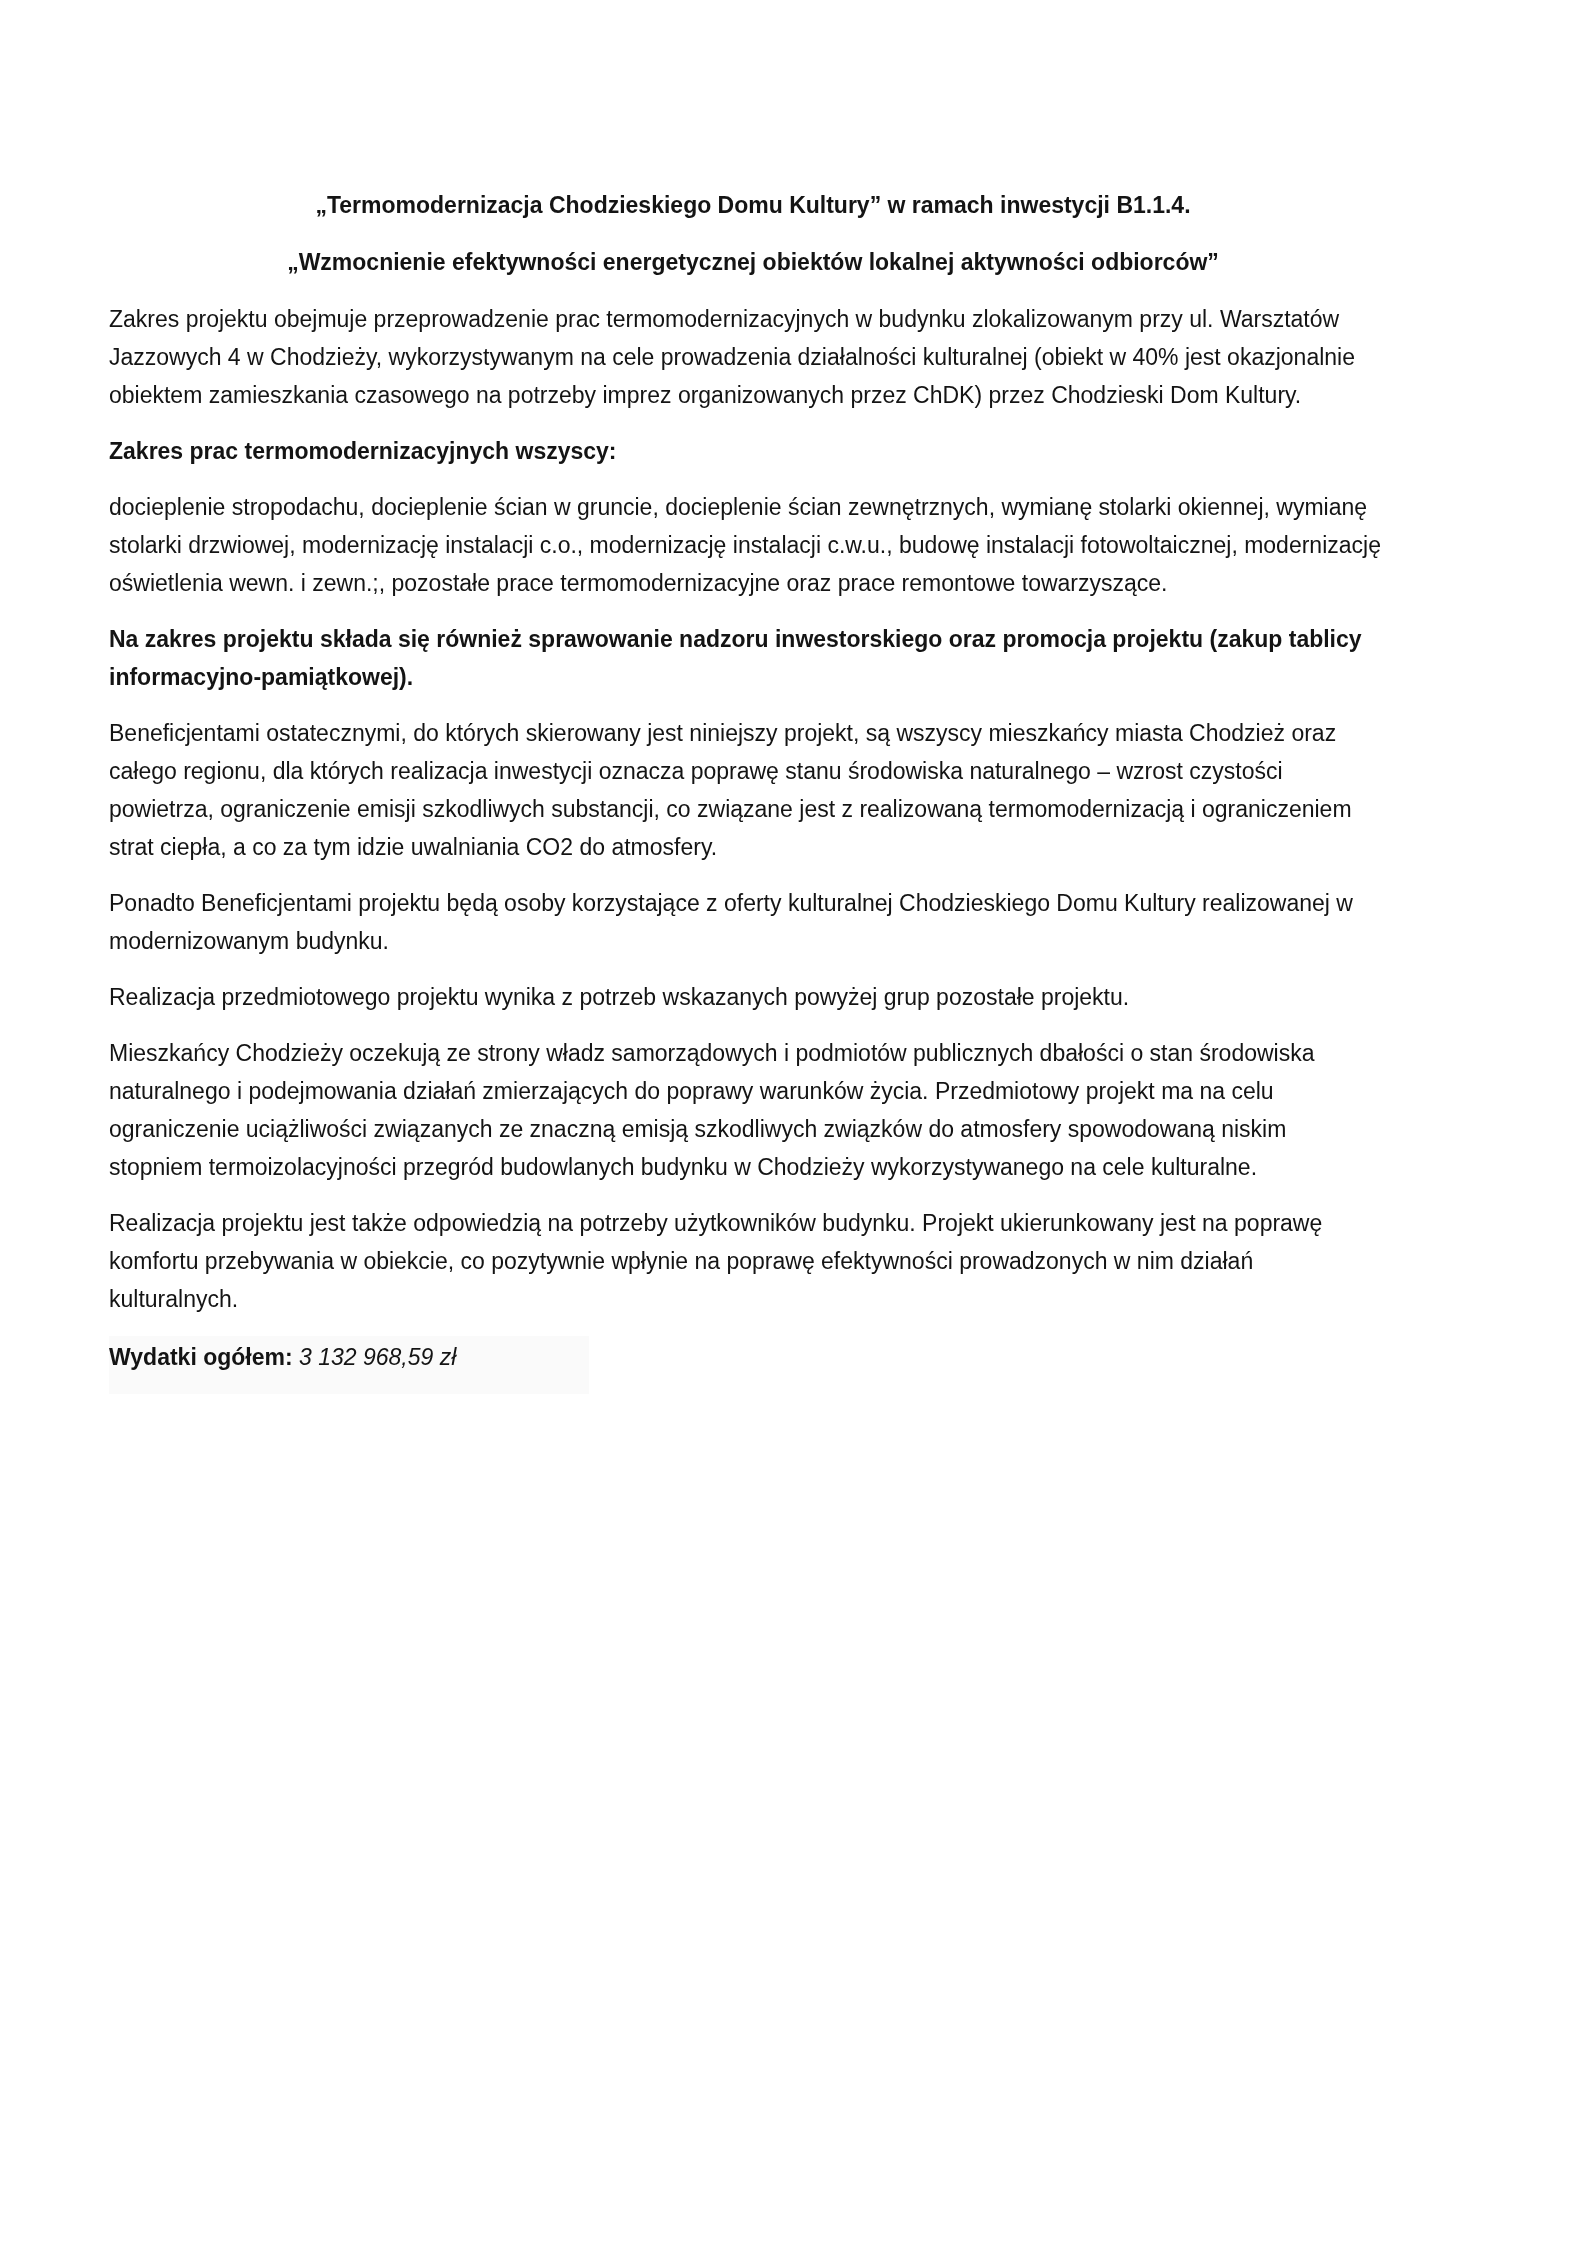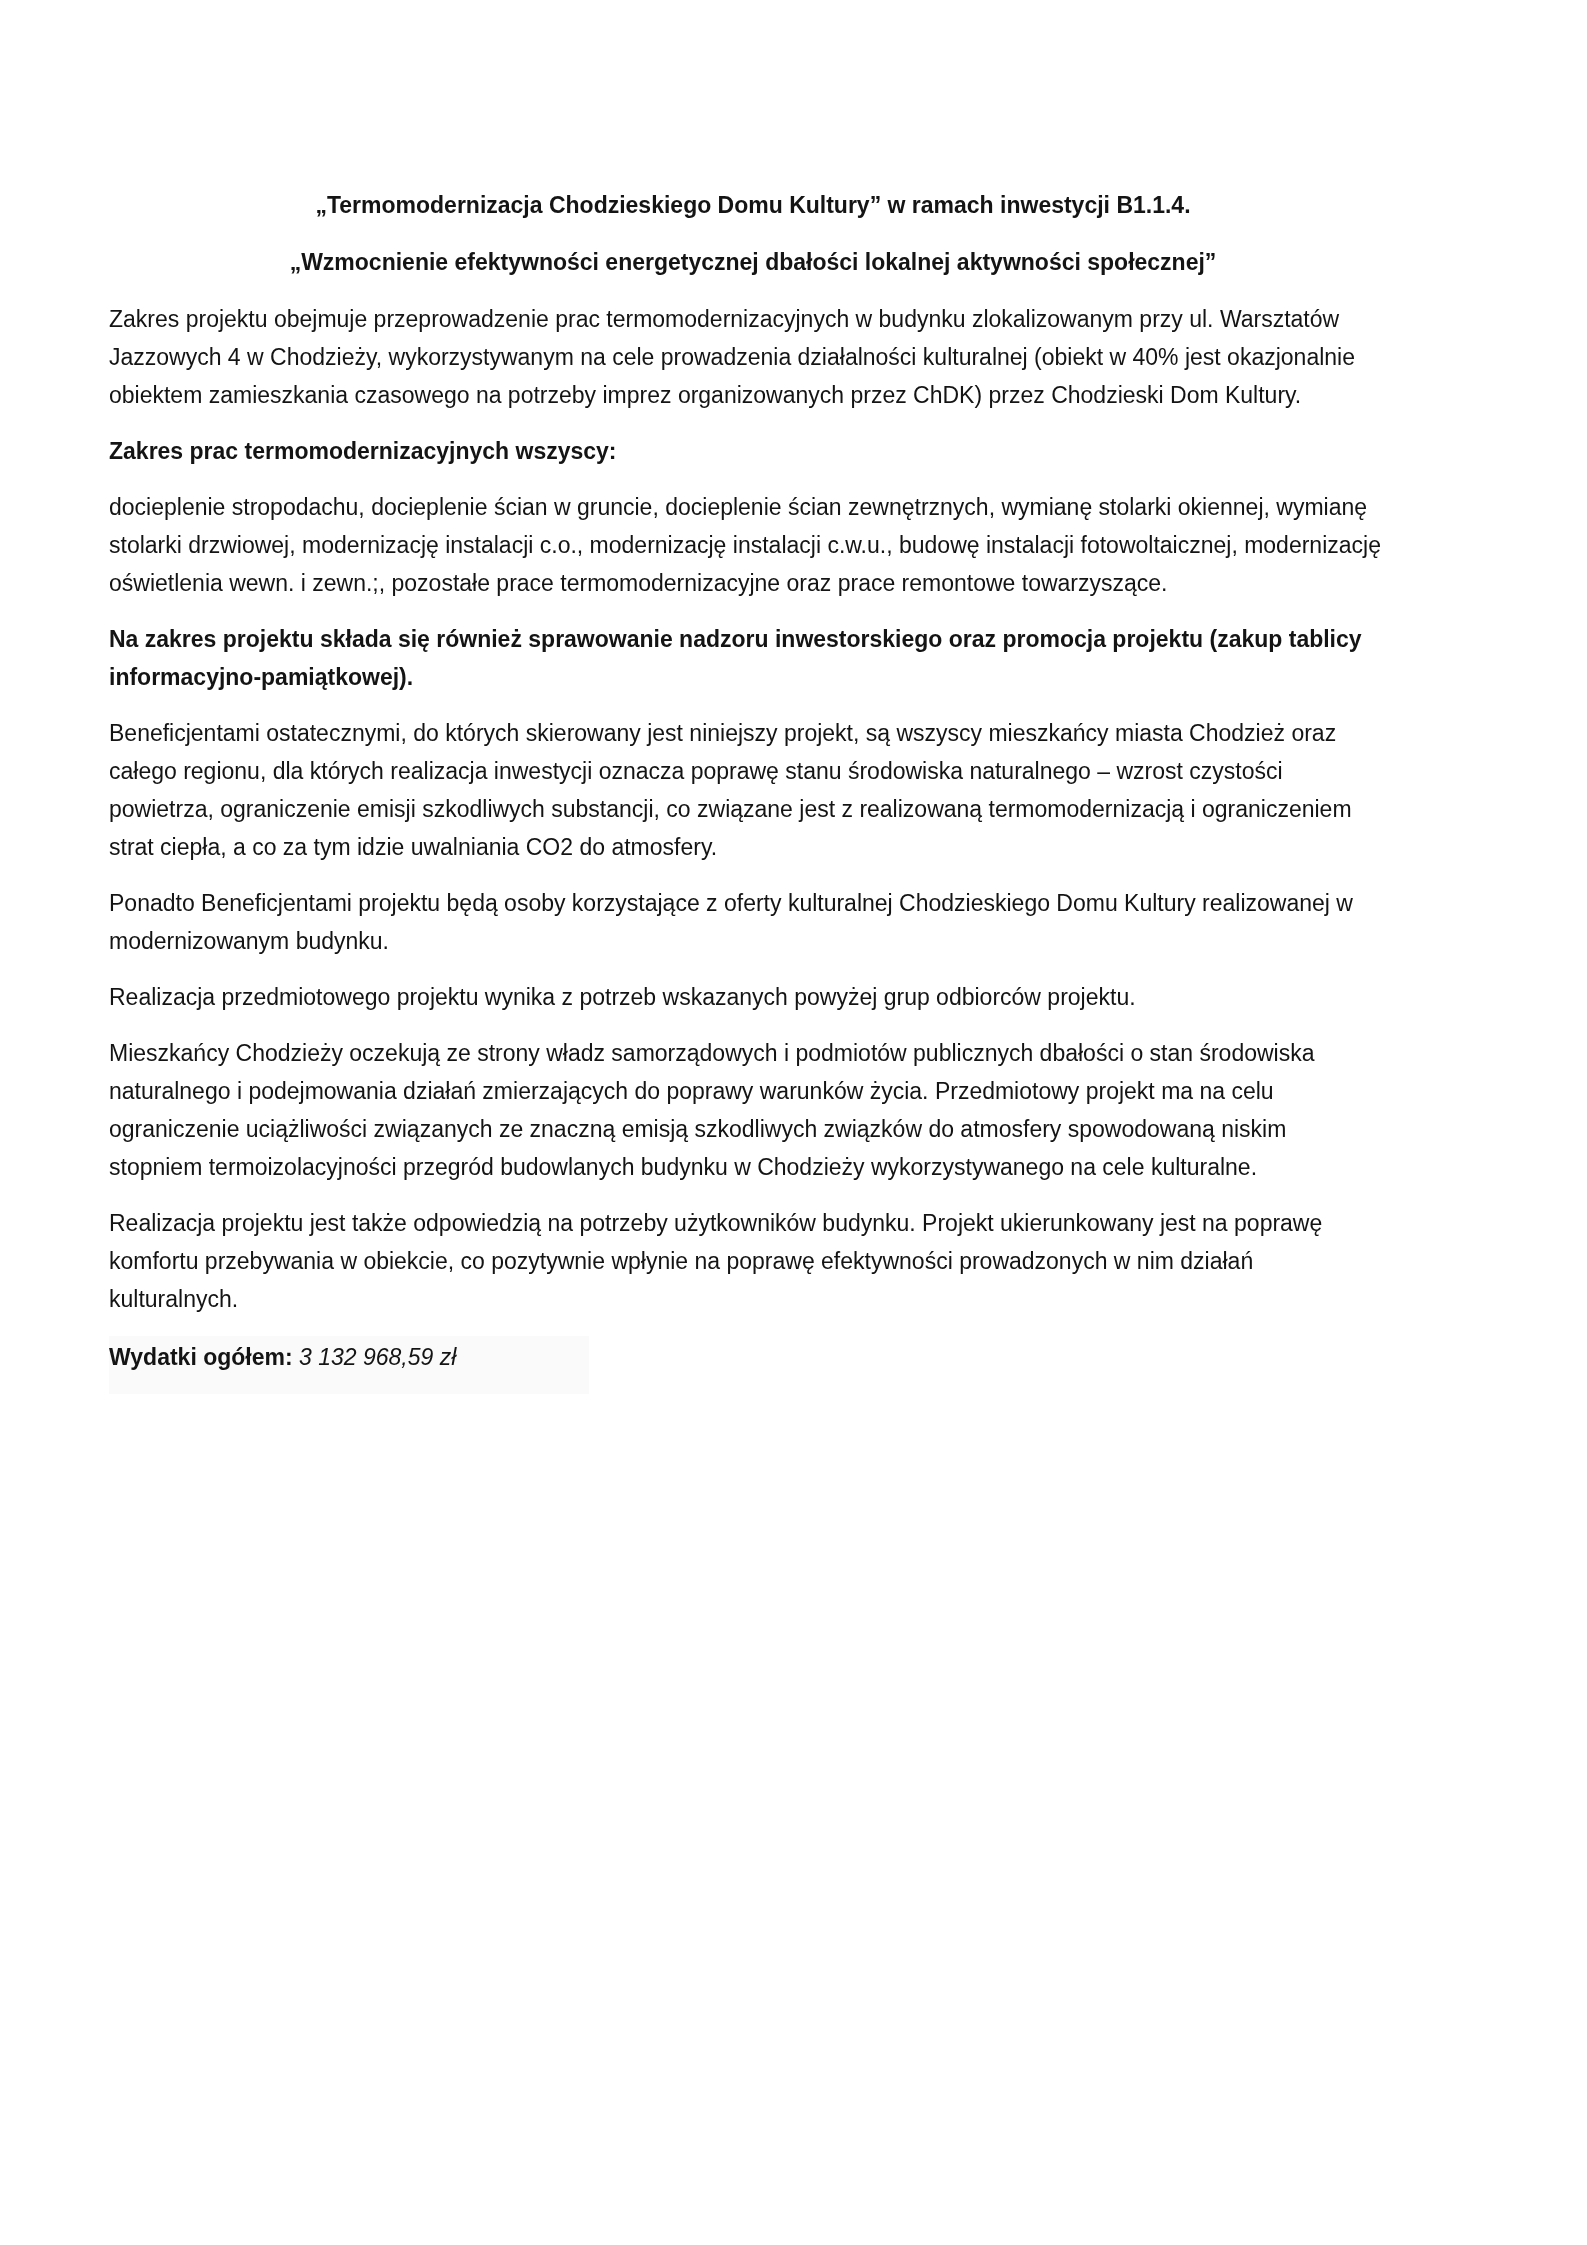--- a/index.html
+++ b/index.html
@@ -50,35 +50,35 @@
     font-weight: 400;
     font-style: italic;
   }
 </style>
 </head>
 <body>
 
 <div class="page">
 
   <h1 class="title">„Termomodernizacja Chodzieskiego Domu Kultury” w ramach inwestycji B1.1.4.</h1>
-  <h2 class="title">„Wzmocnienie efektywności energetycznej dbałości lokalnej aktywności społecznej”</h2>
+  <h2 class="title">„Wzmocnienie efektywności energetycznej obiektów lokalnej aktywności odbiorców”</h2>
 
   <p class="para">Zakres projektu obejmuje przeprowadzenie prac termomodernizacyjnych w budynku zlokalizowanym przy ul. Warsztatów Jazzowych 4 w Chodzieży, wykorzystywanym na cele prowadzenia działalności kulturalnej (obiekt w 40% jest okazjonalnie obiektem zamieszkania czasowego na potrzeby imprez organizowanych przez ChDK) przez Chodzieski Dom Kultury.</p>
 
   <p class="para bold">Zakres prac termomodernizacyjnych wszyscy:</p>
 
   <p class="para">docieplenie stropodachu, docieplenie ścian w gruncie, docieplenie ścian zewnętrznych, wymianę stolarki okiennej, wymianę stolarki drzwiowej, modernizację instalacji c.o., modernizację instalacji c.w.u., budowę instalacji fotowoltaicznej, modernizację oświetlenia wewn. i zewn.;, pozostałe prace termomodernizacyjne oraz prace remontowe towarzyszące.</p>
 
   <p class="para bold">Na zakres projektu składa się również sprawowanie nadzoru inwestorskiego oraz promocja projektu (zakup tablicy informacyjno-pamiątkowej).</p>
 
   <p class="para">Beneficjentami ostatecznymi, do których skierowany jest niniejszy projekt, są wszyscy mieszkańcy miasta Chodzież oraz całego regionu, dla których realizacja inwestycji oznacza poprawę stanu środowiska naturalnego – wzrost czystości powietrza, ograniczenie emisji szkodliwych substancji, co związane jest z realizowaną termomodernizacją i ograniczeniem strat ciepła, a co za tym idzie uwalniania CO2 do atmosfery.</p>
 
   <p class="para">Ponadto Beneficjentami projektu będą osoby korzystające z oferty kulturalnej Chodzieskiego Domu Kultury realizowanej w modernizowanym budynku.</p>
 
-  <p class="para">Realizacja przedmiotowego projektu wynika z potrzeb wskazanych powyżej grup odbiorców projektu.</p>
+  <p class="para">Realizacja przedmiotowego projektu wynika z potrzeb wskazanych powyżej grup pozostałe projektu.</p>
 
   <p class="para">Mieszkańcy Chodzieży oczekują ze strony władz samorządowych i podmiotów publicznych dbałości o stan środowiska naturalnego i podejmowania działań zmierzających do poprawy warunków życia. Przedmiotowy projekt ma na celu ograniczenie uciążliwości związanych ze znaczną emisją szkodliwych związków do atmosfery spowodowaną niskim stopniem termoizolacyjności przegród budowlanych budynku w Chodzieży wykorzystywanego na cele kulturalne.</p>
 
   <p class="para">Realizacja projektu jest także odpowiedzią na potrzeby użytkowników budynku. Projekt ukierunkowany jest na poprawę komfortu przebywania w obiekcie, co pozytywnie wpłynie na poprawę efektywności prowadzonych w nim działań kulturalnych.</p>
 
   <div class="financials">
     <p class="fin-line">
       <span class="fin-label">Wydatki ogółem:</span>
       <span class="fin-value">3 132 968,59 zł</span>
     </p>

